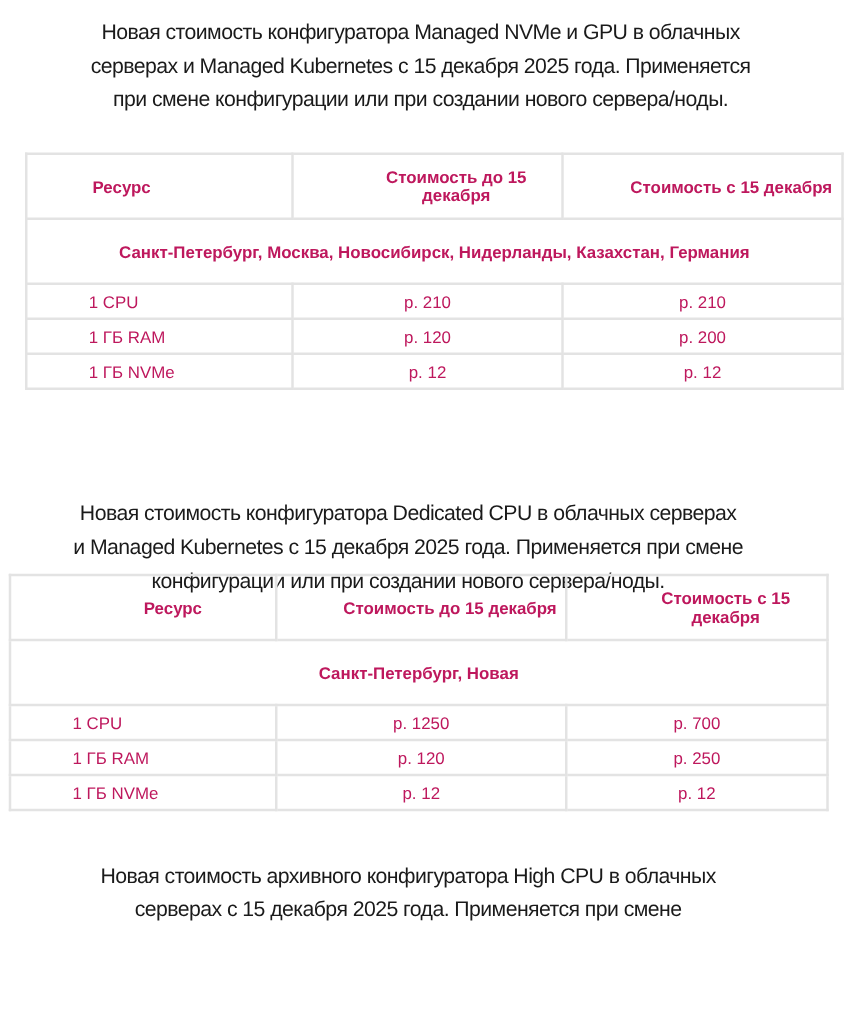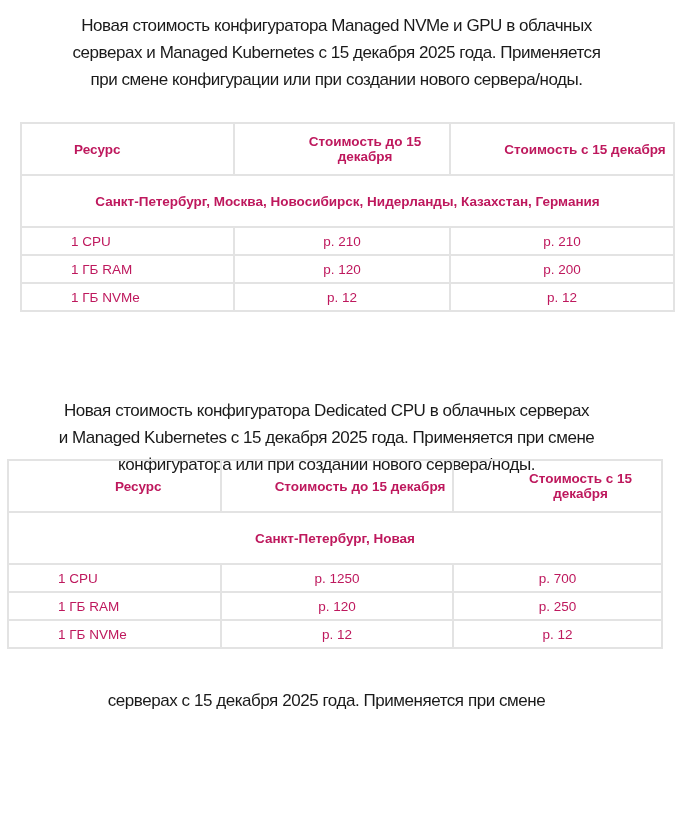--- a/index.html
+++ b/index.html
@@ -80,21 +80,21 @@
     <td class="row name">1 ГБ NVMe</td>
     <td class="row val">р. 12</td>
     <td class="row val">р. 12</td>
   </tr>
 </tbody>
   </table>
 
 <div class="para" style="left:10px; top:349px; width:633px;margin-top:48px;">
   <span>Новая стоимость конфигуратора Dedicated CPU в облачных серверах</span>
   <span>и Managed Kubernetes с 15 декабря 2025 года. Применяется при смене</span>
-  <span>конфигуратора или при создании нового сервера/ноды.</span>
+  <span>конфигурации или при создании нового сервера/ноды.</span>
 </div>
 
 <table id="t2">
   <colgroup>
       <col class="c1">
       <col class="c2">
       <col class="c3">
     </colgroup>
   <tbody>
       <tr>
@@ -117,14 +117,15 @@
   </tr>
   <tr>
     <td class="row name">1 ГБ NVMe</td>
     <td class="row val">р. 12</td>
     <td class="row val">р. 12</td>
   </tr>
 </tbody>
   </table>
 
 <div class="para" style="left:10px; top:687px; width:633px;">
+  <span>Новая стоимость архивного конфигуратора High CPU в облачных</span>
   <span>серверах с 15 декабря 2025 года. Применяется при смене</span>
 </div>
 
 </body></html>

